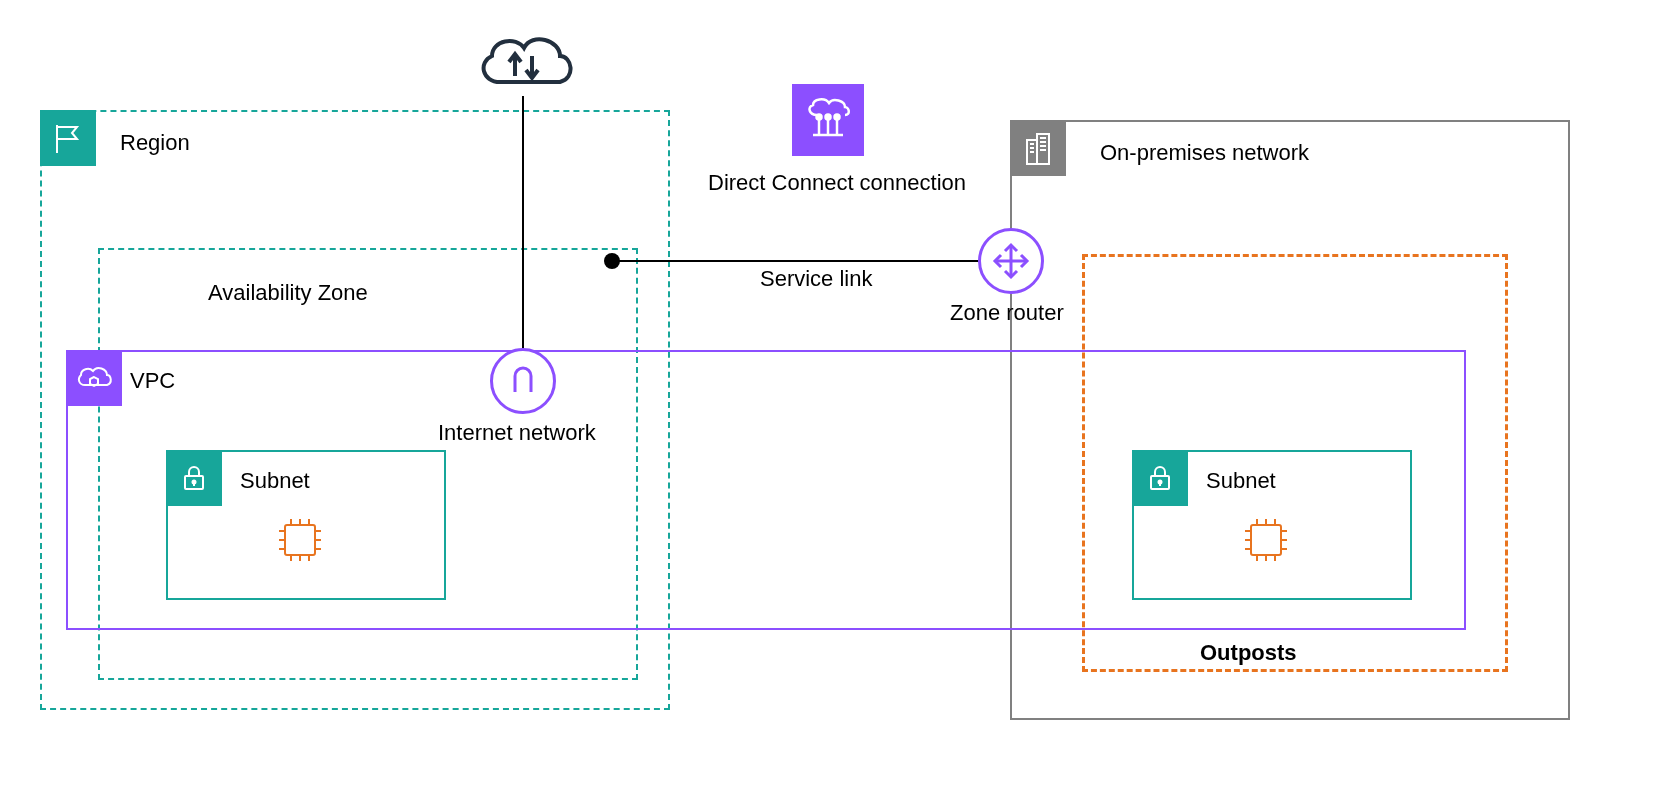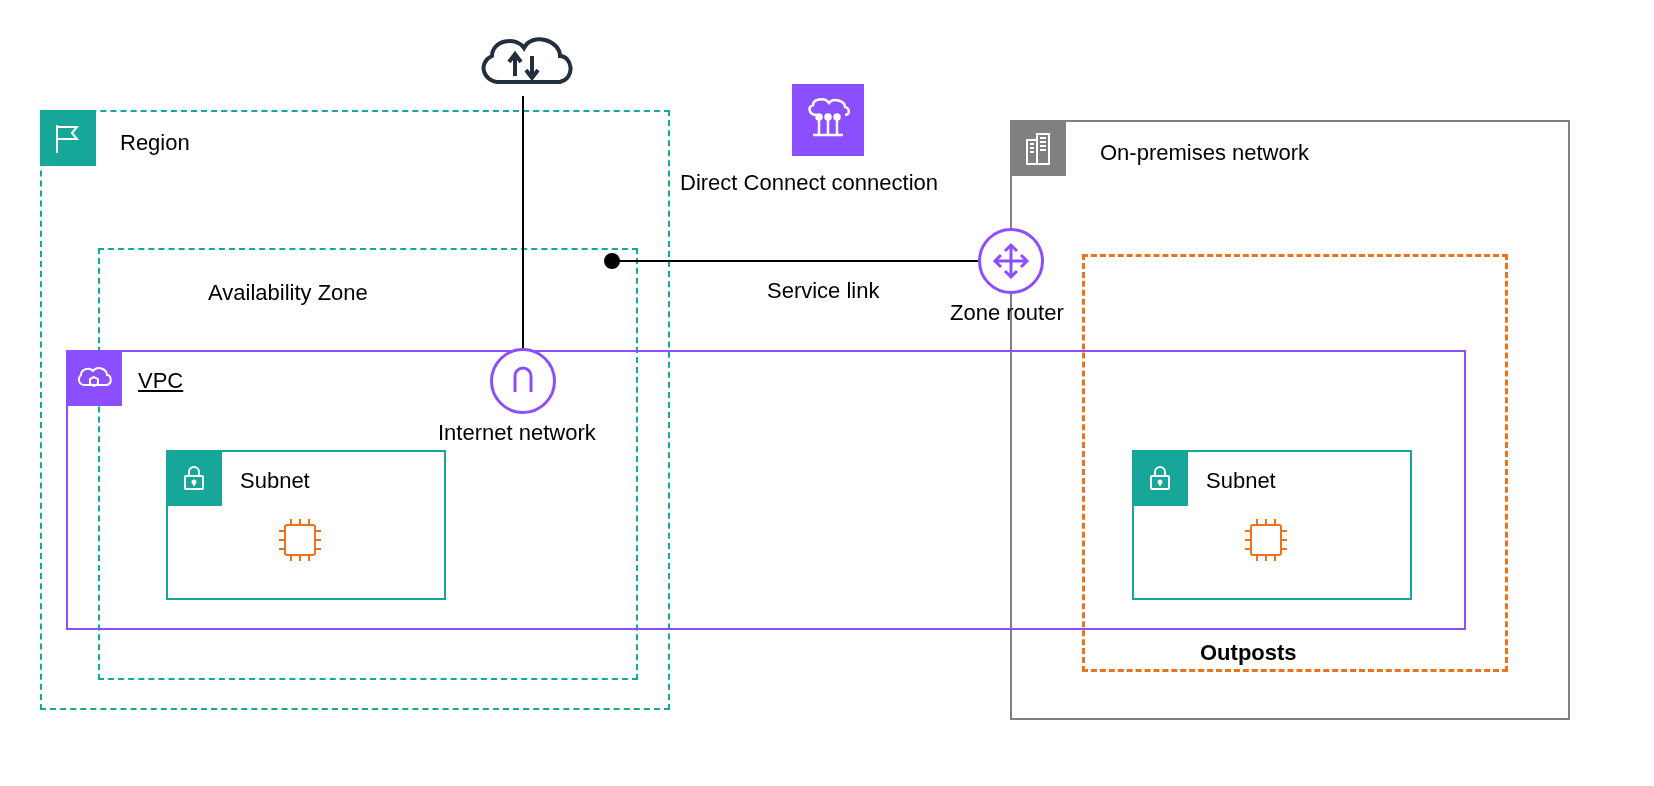--- a/index.html
+++ b/index.html
@@ -70,21 +70,21 @@
   <div class="box" style="left:1082px; top:254px; width:426px; height:418px; border:3px dashed #E8741F;"></div>
   <div class="label" style="left:1200px; top:640px;font-weight:bold;">Outposts</div>
 
   <div class="box" style="left:66px; top:350px; width:1400px; height:280px; border:2px solid #8C4FFF;"></div>
   <div class="icon-badge" style="left:66px; top:350px; width:56px; height:56px; background:#8C4FFF;">
     <svg width="38" height="30" viewBox="0 0 38 30" fill="none" stroke="#fff" stroke-width="2">
       <path d="M10 22 C4 22 2 16 6 12 C6 6 14 4 18 8 C22 2 32 6 32 12 C36 12 38 20 32 22 Z"></path>
       <path d="M19 14 L15 16 L15 21 L19 23 L23 21 L23 16 Z"></path>
     </svg>
   </div>
-  <div class="label" style="left:138px; top:368px;text-decoration:underline;">VPC</div>
+  <div class="label" style="left:130px; top:368px;">VPC</div>
 
   <div class="box" style="left:166px; top:450px; width:280px; height:150px; border:2px solid #17A69A;"></div>
   <div class="icon-badge" style="left:166px; top:450px; width:56px; height:56px; background:#17A69A;">
     <svg width="30" height="30" viewBox="0 0 30 30" fill="none" stroke="#fff" stroke-width="2">
       <rect x="6" y="13" width="18" height="13" rx="1"></rect>
       <path d="M10 13 V9 a5 5 0 0 1 10 0 V13"></path>
       <circle cx="15" cy="19" r="1.5" fill="#fff"></circle>
       <line x1="15" y1="19" x2="15" y2="23"></line>
     </svg>
   </div>
@@ -161,25 +161,25 @@
       <path d="M14 20 C6 20 4 12 10 10 C10 4 22 2 26 8 C30 2 42 6 42 12 C46 12 48 20 42 20"></path>
       <line x1="16" y1="22" x2="16" y2="40"></line>
       <line x1="25" y1="22" x2="25" y2="40"></line>
       <line x1="34" y1="22" x2="34" y2="40"></line>
       <circle cx="16" cy="22" r="2.5" fill="#fff"></circle>
       <circle cx="25" cy="22" r="2.5" fill="#fff"></circle>
       <circle cx="34" cy="22" r="2.5" fill="#fff"></circle>
       <line x1="10" y1="40" x2="40" y2="40"></line>
     </svg>
   </div>
-  <div class="label" style="left:680px; top:170px;text-align:center;">Direct Connect connection</div>
+  <div class="label" style="left:708px; top:170px;text-align:center;">Direct Connect connection</div>
 
   <div class="box" style="left:610px; top:260px; width:378px; height:2px; background:#000;"></div>
   <div class="box" style="left:604px; top:253px; width:16px; height:16px; background:#000; border-radius:50%;"></div>
-  <div class="label" style="left:760px; top:278px;margin-left:7px;">Service link</div>
+  <div class="label" style="left:760px; top:266px;">Service link</div>
 
   <div class="icon-badge" style="left:978px; top:228px; width:66px; height:66px; background:#fff; border:3px solid #8C4FFF; border-radius:50%;">
     <svg width="40" height="40" viewBox="0 0 40 40" fill="none" stroke="#8C4FFF" stroke-width="3">
       <line x1="20" y1="4" x2="20" y2="36"></line>
       <line x1="4" y1="20" x2="36" y2="20"></line>
       <polyline points="14,10 20,4 26,10"></polyline>
       <polyline points="14,30 20,36 26,30"></polyline>
       <polyline points="10,14 4,20 10,26"></polyline>
       <polyline points="30,14 36,20 30,26"></polyline>
     </svg>

